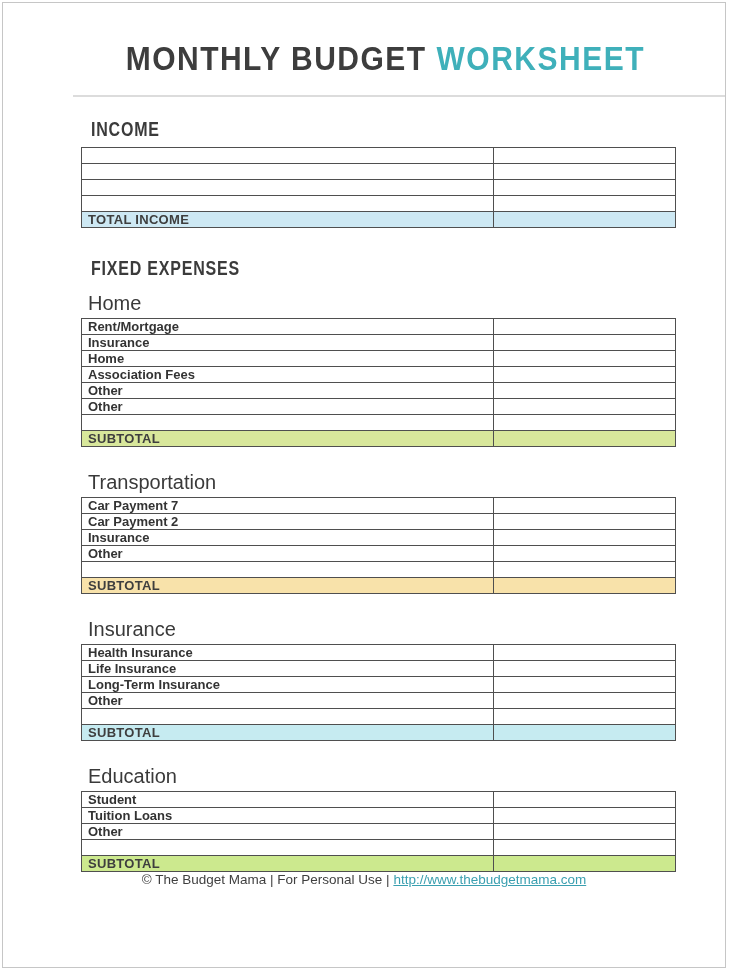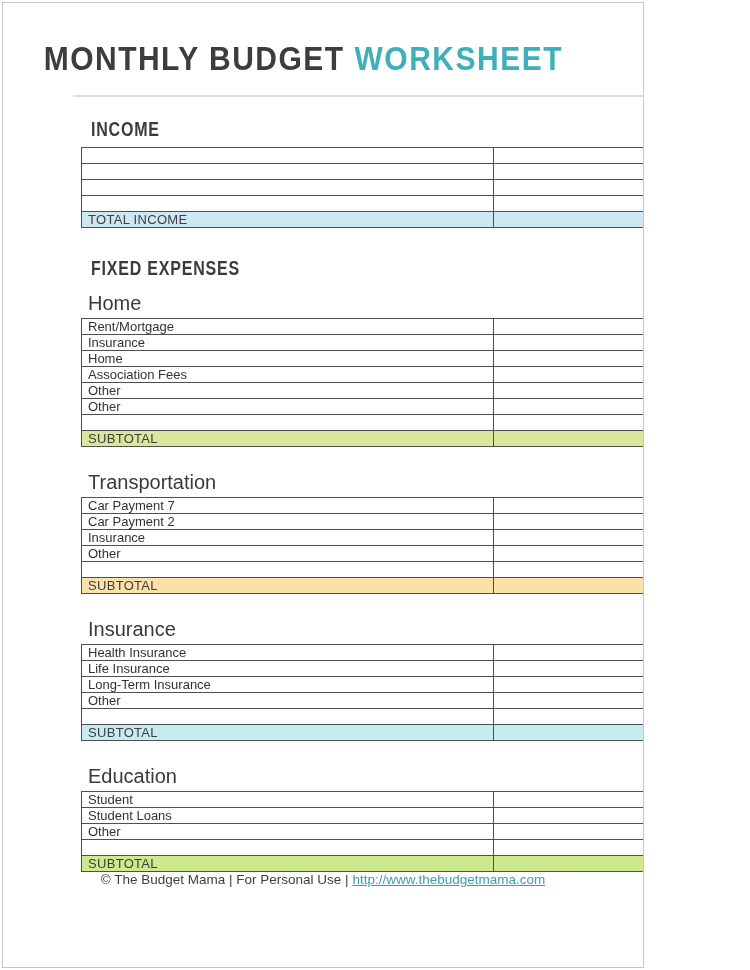--- a/index.html
+++ b/index.html
@@ -3,21 +3,21 @@
 <meta charset="utf-8">
 <style>
   * { margin:0; padding:0; box-sizing:border-box; }
   html,body { background:#ffffff; }
   body {
     width:750px; height:970px;
     font-family:"Liberation Sans", sans-serif;
     color:#333;
   }
   .page {
-    width:642px; height:966px;
+    width:724px; height:966px;
     margin:2px;
     border:1px solid #c6c6c6;
     background:#fff;
     overflow:hidden;
   }
   
   .header { padding:40px 80px 0 0; text-align:right; }
   .title {
     display:inline-block;
     font-size:30px; font-weight:bold;
@@ -56,20 +56,21 @@
     table-layout:fixed;
   }
   table.budget-table td {
     border:1px solid #4f4f4f;
     height:16px;
     padding:0 6px;
     font-size:13px;
     color:#333;
     overflow:hidden;
     white-space:nowrap;
+    font-weight:bold;
   }
   col.col-label  { width:412px; }
   col.col-amount { width:182px; }
   tr.total-row td, tr.subtotal-row td {
     color:#3e3e3e;
     letter-spacing:0.3px;
   }
 
   .footer {
     text-align:center;
@@ -238,21 +239,21 @@
       <colgroup>
           <col class="col-label">
           <col class="col-amount">
         </colgroup>
       <tbody>
         <tr>
             <td>Student</td>
             <td></td>
           </tr>
         <tr>
-            <td>Student Loans</td>
+            <td>Tuition Loans</td>
             <td></td>
           </tr>
         <tr>
             <td>Other</td>
             <td></td>
           </tr>
         <tr>
             <td></td>
             <td></td>
           </tr>

